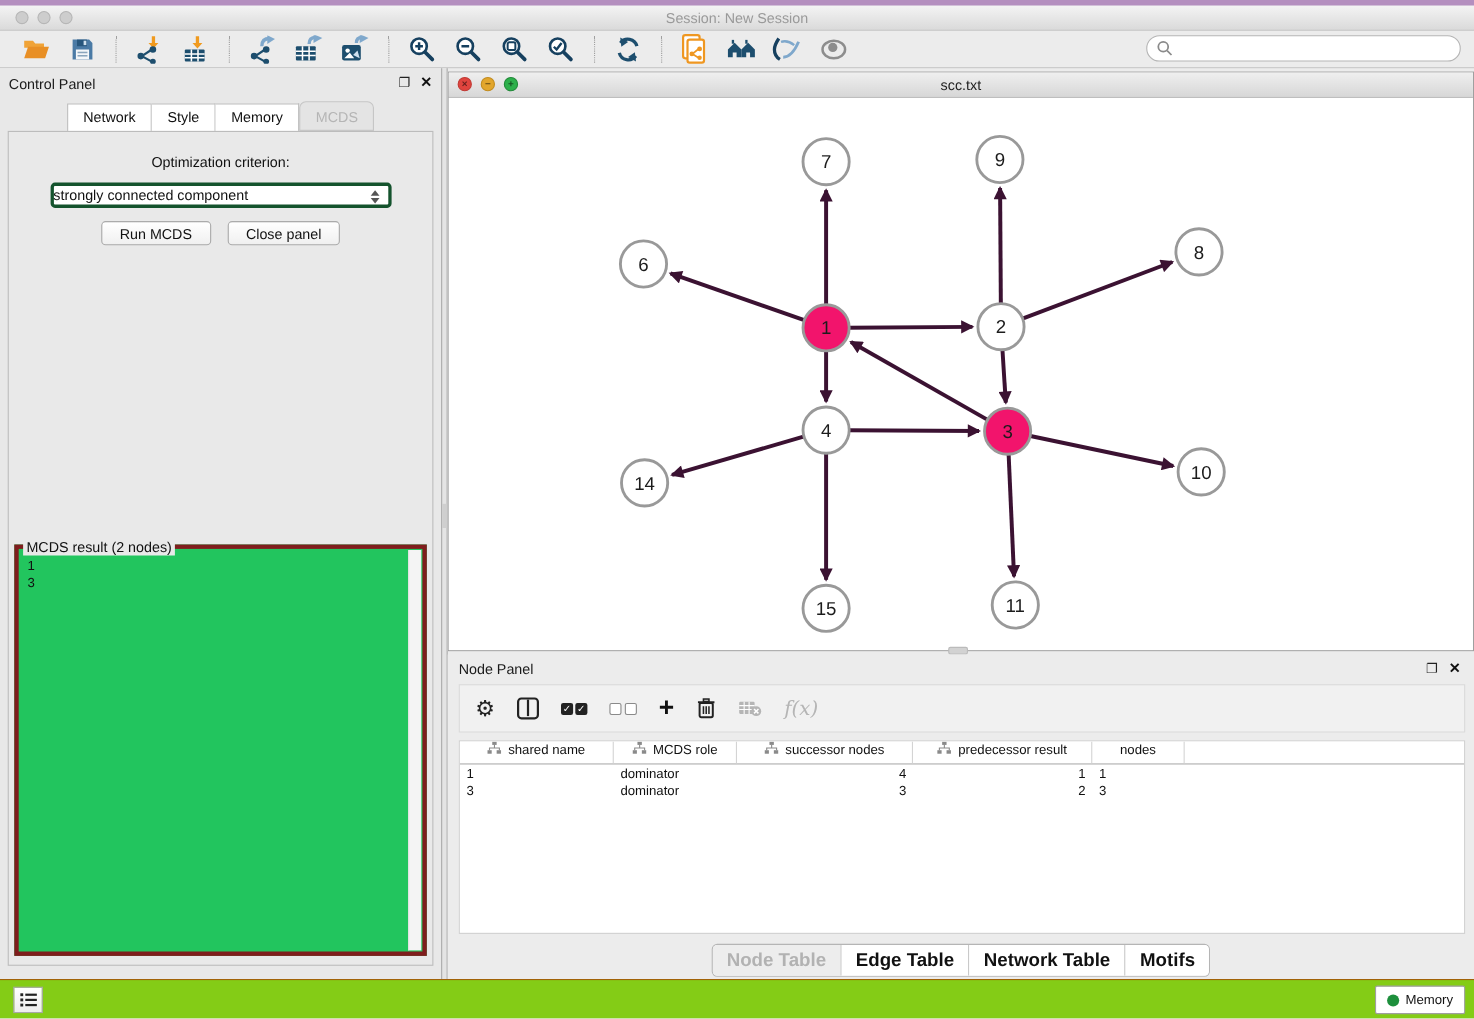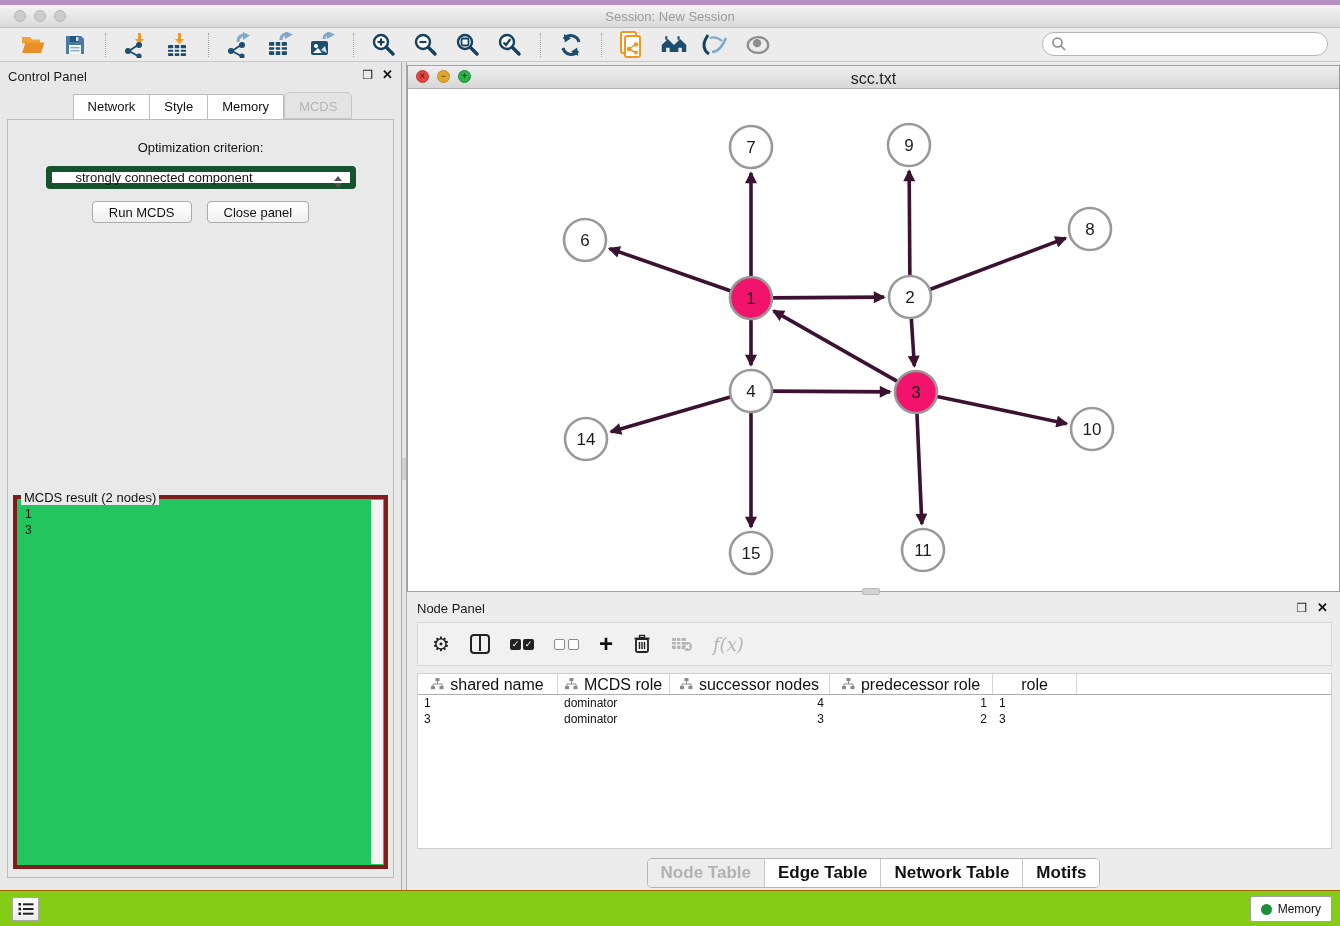--- a/index.html
+++ b/index.html
@@ -23,29 +23,29 @@
   .searchbox input { border:none; outline:none; flex:1; font-size:12px; background:transparent; height:18px; }
 
   
   .control-panel { position:absolute; left:0; top:62px; width:401px; height:828px; background:#e8e8e8;text-decoration:underline; }
   .cp-header { position:absolute; left:0; top:0; width:100%; height:28px; }
   .cp-title { position:absolute; left:8px; top:7px; font-size:13px; color:#1a1a1a; }
   .panel-btns { position:absolute; right:8px; top:6px; display:flex; gap:9px; align-items:center; }
   .float-glyph { font-size:12px; color:#222; line-height:1; cursor:pointer; }
   .close-glyph { font-size:13px; font-weight:bold; color:#111; line-height:1; cursor:pointer; }
 
-  .cp-tabs { position:absolute; left:12px; top:32px; width:100%; display:flex; justify-content:center; }
+  .cp-tabs { position:absolute; left:0; top:32px; width:100%; display:flex; justify-content:center; }
   .cp-tab { font-size:13px; padding:4px 14px; background:#fff; border:1px solid #bdbdbd; border-left:none; color:#111; cursor:pointer; }
   .cp-tab:first-child { border-left:1px solid #bdbdbd; }
   .cp-tab.selected { background:#e4e4e4; color:#b5b5b5; border-radius:6px 6px 0 0; border:1px solid #c6c6c6; position:relative; top:-2px; padding-top:6px; }
 
   .cp-body { position:absolute; left:7px; right:7px; top:57px; bottom:12px; border:1px solid #bcbcbc; background:#e9e9e9; }
   .opt-label { margin-top:20px; text-align:center; font-size:13px; color:#111; }
   .criterion { position:relative; margin:11px auto 0 auto; width:310px; height:23px; background:#fff;
-    border:6px solid #14532d; border-radius:4px; font-size:13px; color:#111; display:flex; align-items:center; padding-left:24px; cursor:pointer; }
+    border:3px solid #14532d; border-radius:4px; font-size:13px; color:#111; display:flex; align-items:center; padding-left:0; cursor:pointer; }
   .spinner { position:absolute; right:8px; top:4px; display:flex; flex-direction:column; gap:2px; }
   .spin-up { width:0; height:0; border-left:4px solid transparent; border-right:4px solid transparent; border-bottom:5px solid #555; }
   .spin-dn { width:0; height:0; border-left:4px solid transparent; border-right:4px solid transparent; border-top:5px solid #555; }
   .cp-buttons { margin-top:12px; display:flex; justify-content:center; gap:15px; }
   .cp-btn { height:22px; padding:0 16px; background:linear-gradient(#ffffff,#f0f0f0); border:1px solid #ababab;
     border-radius:4px; font-size:13px; color:#111; cursor:pointer; }
 
   .result-box { position:absolute; left:5px; right:5px; top:375px; bottom:8px; background:#22c55e; border:4px solid #7f1d1d; }
   .result-legend { position:absolute; top:-9px; left:4px; background:#e9e9e9; padding:0 3px; font-size:13px; color:#111; }
   .result-lines { padding:7px 8px; font-size:12px; color:#111; line-height:16px; white-space:pre-line; }
@@ -60,21 +60,21 @@
   .net-window { position:absolute; left:407px; top:65px; width:933px; height:527px;
     border:1px solid #9f9f9f; background:#fff; }
   .net-titlebar { position:absolute; left:0; top:0; width:100%; height:23px;
     background:linear-gradient(#efefef,#d7d7d7); border-bottom:1px solid #b0b0b0; }
   .net-traffic { position:absolute; left:8px; top:4px; display:flex; gap:8px; }
   .ntl { width:13px; height:13px; border-radius:50%; font-size:9px; font-weight:bold; color:rgba(0,0,0,.55);
     display:flex; align-items:center; justify-content:center; cursor:pointer; line-height:1; }
   .ntl.red { background:#e0443e; border:1px solid #c03a34; }
   .ntl.yellow { background:#e2a62c; border:1px solid #c28c1f; }
   .ntl.green { background:#2db04b; border:1px solid #218a39; }
-  .net-title { position:absolute; left:0; right:0; top:4px; text-align:center; font-size:16px; color:#222; }
+  .net-title { position:absolute; left:0; right:0; top:4px; text-align:center; font-size:13px; color:#222; }
   .net-canvas { position:absolute; left:0; top:23px; width:931px; height:502px; background:#fff; }
   .hsplit-handle { position:absolute; left:455px; top:524px; width:18px; height:7px; background:#d2d2d2; border:1px solid #bbb; border-radius:2px; cursor:row-resize; }
 
   
   .table-panel { position:absolute; left:407px; top:595px; width:933px; height:295px; background:#ececec; }
   .tp-title { position:absolute; left:10px; top:6px; font-size:13px; color:#1a1a1a; }
   .tp-btns { position:absolute; right:12px; top:6px; display:flex; gap:10px; align-items:center; }
   .tp-toolbar { position:absolute; left:10px; right:8px; top:27px; height:44px; background:#f1f1f1;
     border:1px solid #dadada; display:flex; align-items:center; padding-left:14px; gap:20px; }
   .tpi { display:flex; align-items:center; justify-content:center; cursor:pointer; }
@@ -82,21 +82,21 @@
   .cols-icon { width:20px; height:20px; border:2.5px solid #222; border-radius:4px; position:relative; }
   .cols-icon::after { content:""; position:absolute; left:7px; top:0; width:2.5px; height:15px; background:#222; }
   .cb { width:11px; height:11px; border-radius:2px; display:inline-block; }
   .cb.checked { background:#222; color:#fff; font-size:9px; line-height:11px; text-align:center; }
   .cb.empty { border:1.5px solid #8a8a8a; background:#fff; }
   .plus-icon { font-size:24px; font-weight:bold; color:#111; line-height:1; }
   .fx { font-family:"DejaVu Serif", serif; font-style:italic; font-size:18px; color:#b5b5b5; }
 
   .tp-table { position:absolute; left:10px; right:8px; top:78px; height:176px; background:#fff; border:1px solid #cfcfcf; overflow:hidden; }
   .tt-header { display:flex; border-bottom:1px solid #adadad; background:#fff; height:21px; }
-  .tt-hcell { display:flex; align-items:flex-end; justify-content:center; gap:6px; font-size:16px; color:#111;
+  .tt-hcell { display:flex; align-items:flex-start; justify-content:center; gap:6px; font-size:12px; color:#111;
     border-right:1px solid #d4d4d4; cursor:pointer; }
   .tt-row { display:flex; height:16px; }
   .tt-cell { font-size:12px; color:#111; padding:1px 6px 0 6px; overflow:hidden; white-space:nowrap; }
   .tp-tabs { position:absolute; left:0; right:0; top:263px; display:flex; justify-content:center; }
   .tp-tabgroup { display:flex; border:1px solid #b5b5b5; border-radius:5px; overflow:hidden; background:#fff; }
   .tp-tab { font-size:17px; font-weight:bold; padding:4px 13px; background:#fff; color:#111; border-left:1px solid #c9c9c9; cursor:pointer; }
   .tp-tab:first-child { border-left:none; }
   .tp-tab.selected { background:#ededed; color:#b2b2b2; }
 
   
@@ -475,24 +475,24 @@
             <span><svg width="13" height="12" viewBox="0 0 13 12">
                 <g fill="#8a8a8a">
                   <rect x="4.5" y="0" width="4" height="3.2"></rect>
                   <rect x="0" y="8" width="4" height="3.2"></rect>
                   <rect x="8.5" y="8" width="4" height="3.2"></rect>
                 </g>
                 <g stroke="#8a8a8a" stroke-width="1" fill="none">
                   <path d="M6.5 3.2 V6 M2 8 V6 H11 V8"></path>
                 </g>
               </svg></span>
-            <span>predecessor role</span>
+            <span>predecessor result</span>
           </div>
           <div class="tt-hcell" style="width: 84px;">
-            <span>role</span>
+            <span>nodes</span>
           </div>
         </div>
       <div id="tt-body">
           <div class="tt-row">
             <div class="tt-cell" style="width: 140px; text-align: left;">1</div>
             <div class="tt-cell" style="width: 112px; text-align: left;">dominator</div>
             <div class="tt-cell" style="width: 160px; text-align: right;">4</div>
             <div class="tt-cell" style="width: 163px; text-align: right;">1</div>
             <div class="tt-cell" style="width: 84px; text-align: left;">1</div>
           </div>

